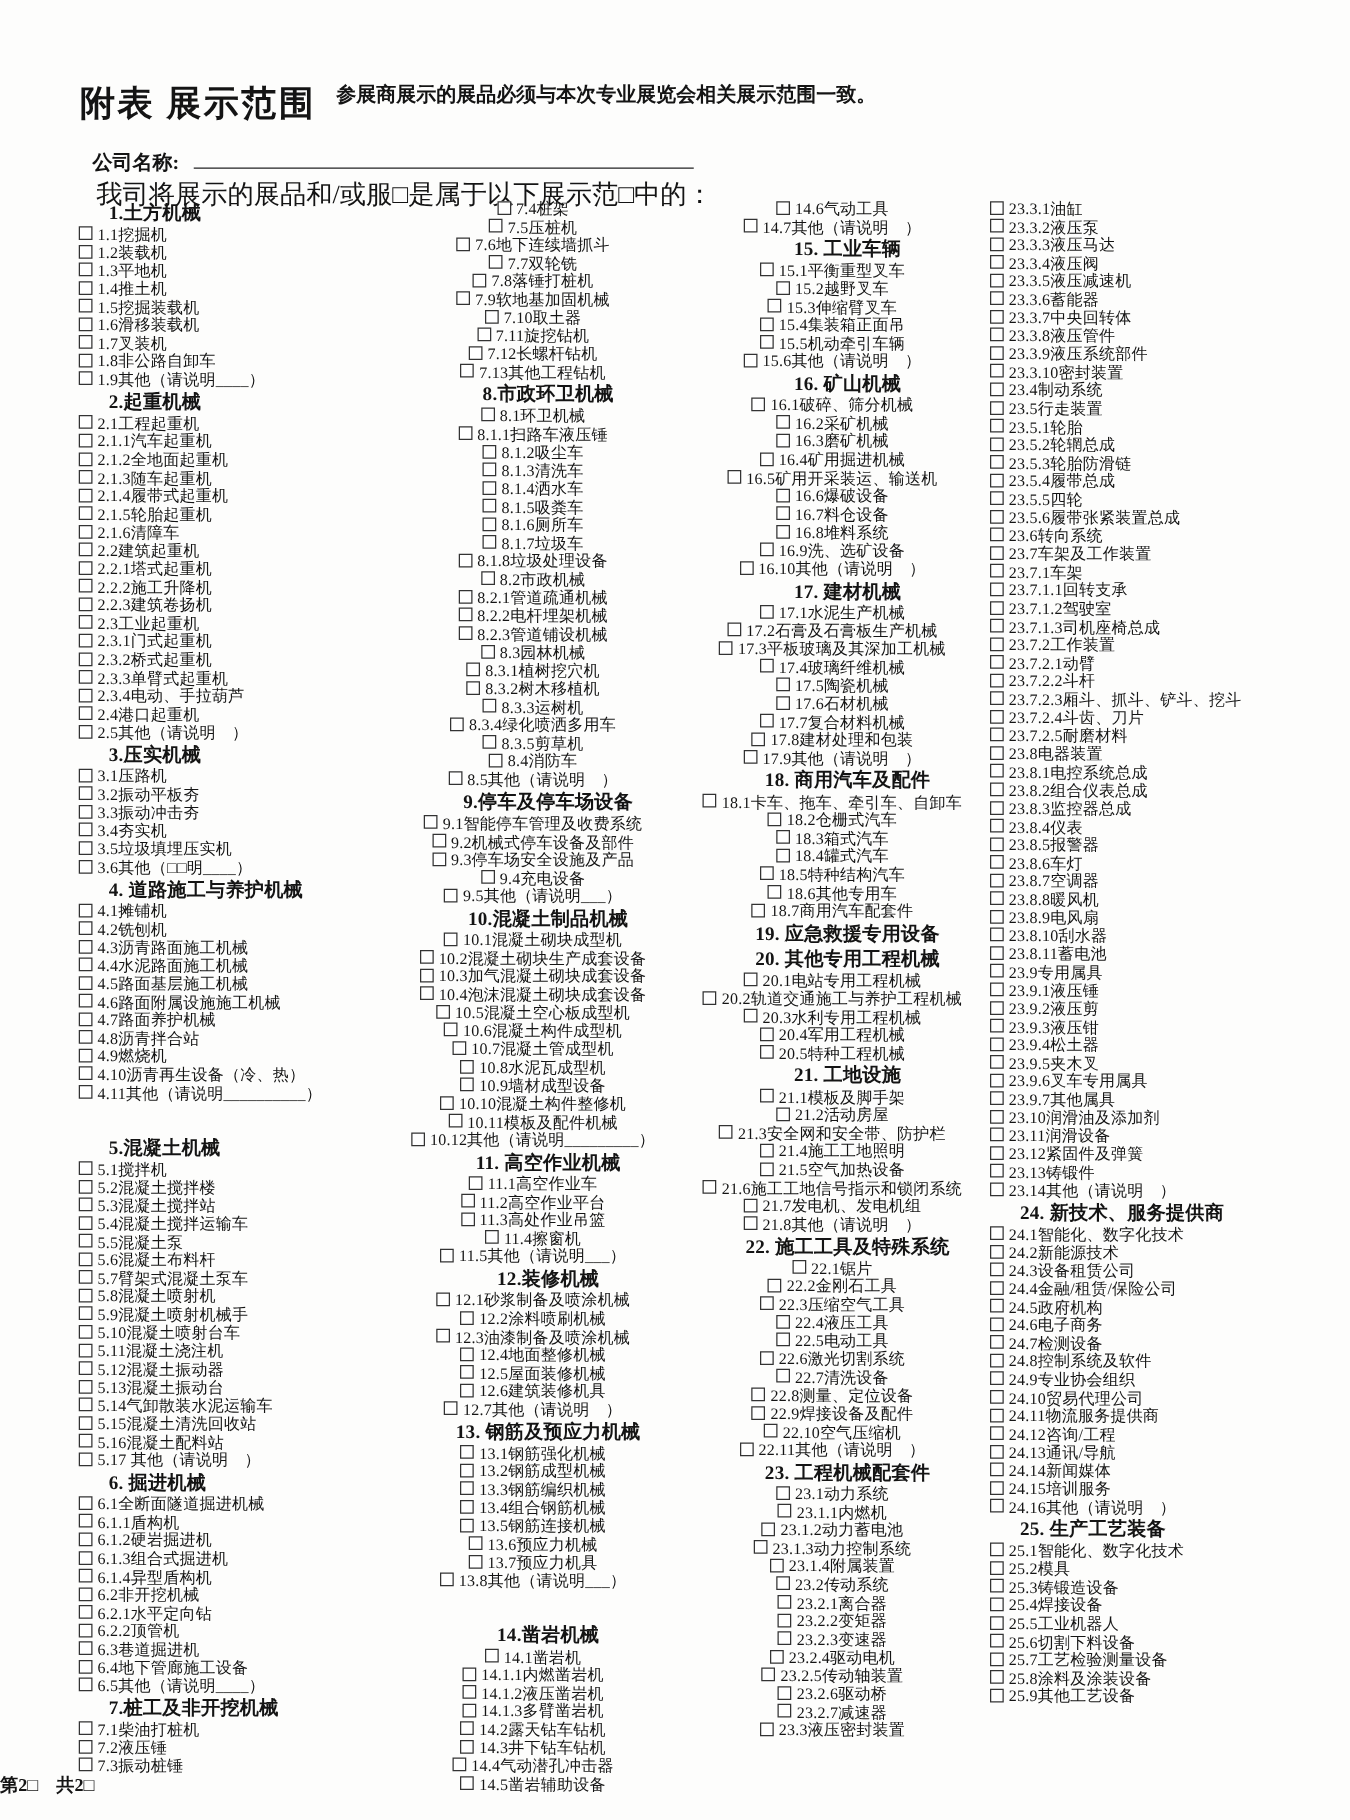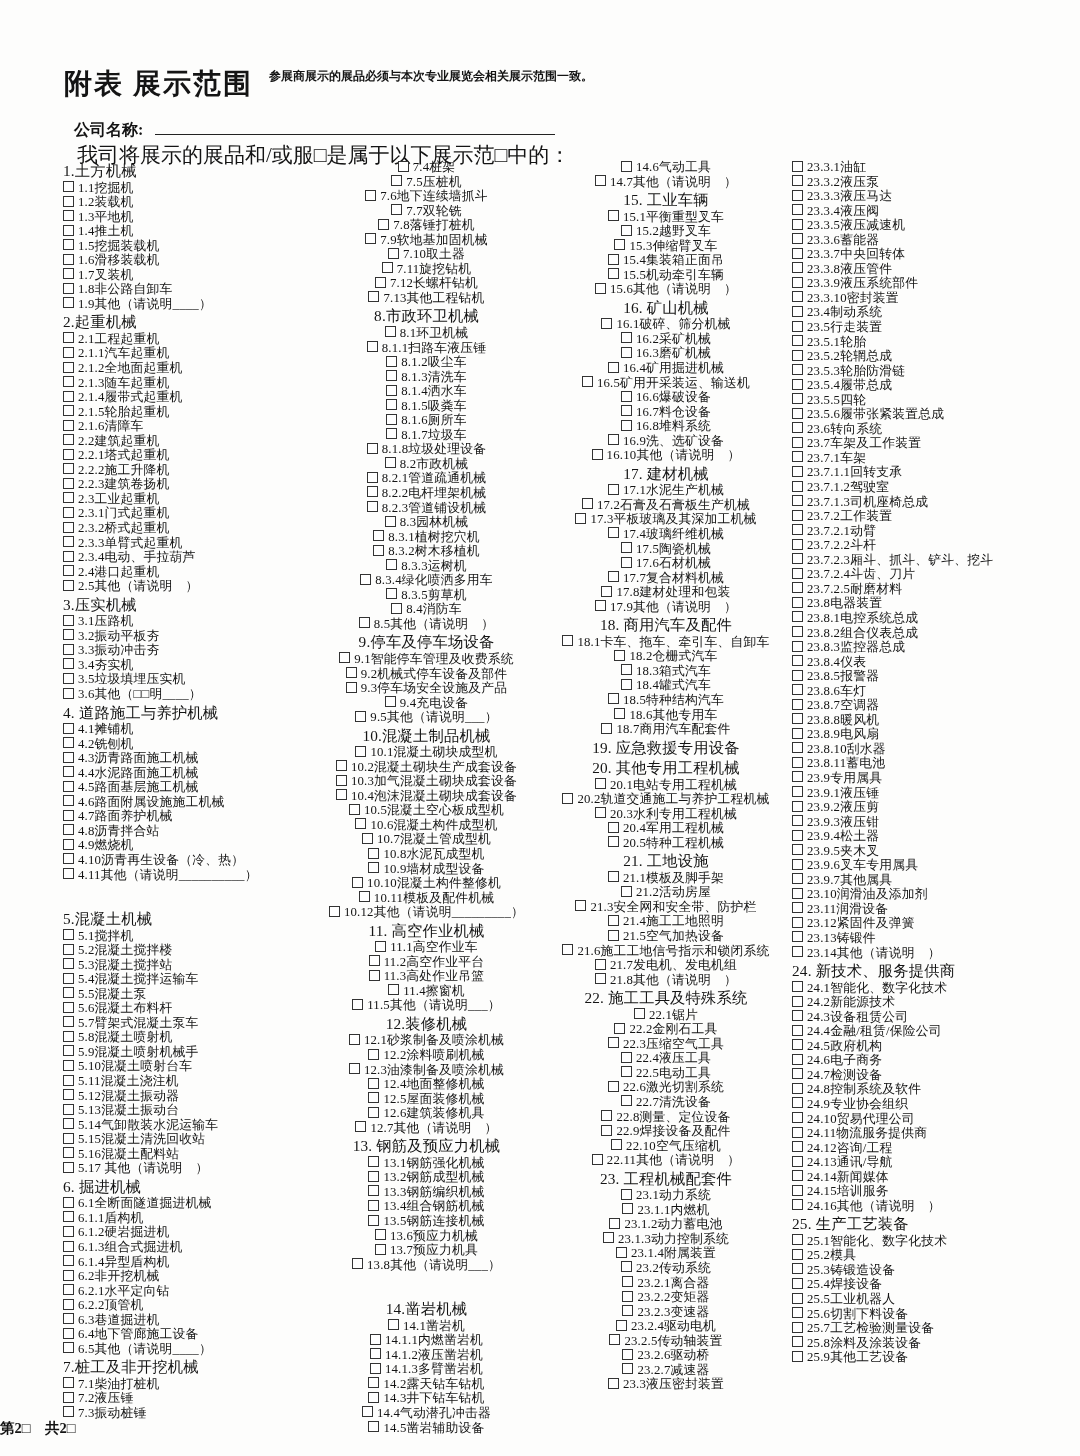--- a/index.html
+++ b/index.html
@@ -10,40 +10,40 @@
   }
   .page{position:absolute;inset:0;background:#fdfdfc;}
   
   .hdr{position:absolute;left:64px;top:56px;right:40px;}
   .title{
     display:inline-block;font-size:28px;font-weight:bold;letter-spacing:2px;
     line-height:56px;vertical-align:top;
   }
   .subtitle{
     display:inline-block;vertical-align:top;margin-left:12px;margin-top:8px;
-    font-size:12px;line-height:25px;font-weight:bold;
+    font-size:16px;line-height:25px;font-weight:bold;
   }
   .company-row{position:absolute;left:74px;top:118px;font-size:16px;font-weight:bold;}
   .company-line{
     display:inline-block;width:400px;border-bottom:1.6px solid #222;
     height:16px;margin-left:8px;vertical-align:baseline;
   }
   .intro{position:absolute;left:77px;top:141px;font-size:21px;font-weight:normal;}
   
   .cols{
     position:absolute;left:63px;top:160px;right:36px;bottom:48px;
     display:flex;align-items:flex-start;
   }
   .col{flex:none;}
   .col0{width:250px;}
   .col1{width:227px;text-align:center;}
   .col2{width:252px;text-align:center;}
   .col3{width:252px;}
   .row{white-space:nowrap;line-height:14.55px;font-size:12.8px;}
-  .row.sec{font-size:15.3px;font-weight:normal;line-height:18.5px;padding-top:2px;}
+  .row.sec{font-size:15.3px;font-weight:bold;line-height:18.5px;padding-top:2px;margin-left:24px;}
   .row.sub{font-weight:normal;}
   .gap{height:26px;}
   .cb{
     display:inline-block;width:9px;height:9px;border:1.2px solid #333;
     margin-right:4px;position:relative;top:0.5px;background:#fff;
   }
   .lbl{letter-spacing:0.2px;}
   
   .footer{
     position:absolute;left:0;right:0;bottom:18px;text-align:left;

